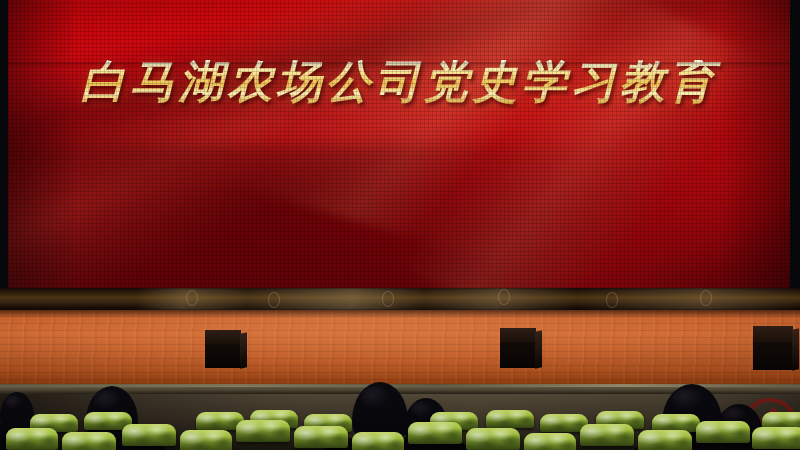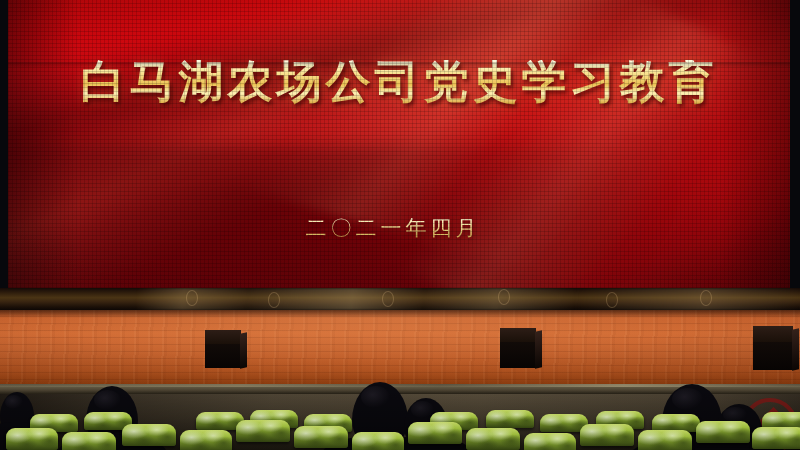--- a/index.html
+++ b/index.html
@@ -126,20 +126,21 @@
     font-size: 45px;
     letter-spacing: 4px;
     line-height: 1.0;
     color: #f7e08a;
     background: linear-gradient(180deg, #fffbe2 0%, #fbe79a 26%, #edc254 54%, #fdf0b4 74%, #d9a235 100%);
     -webkit-background-clip: text;
     background-clip: text;
     -webkit-text-fill-color: transparent;
     filter: drop-shadow(2px 3px 2px rgba(70,0,2,0.75)) drop-shadow(0 0 6px rgba(255,190,80,0.18));
     white-space: nowrap;
+    font-style: italic;
   }
 
   .subtitle {
     position: absolute;
     left: 0; right: 0;
     top: 143px;
     padding-right: 58px;
     text-align: center;
     font-family: "Liberation Serif", "DejaVu Serif", serif;
     font-weight: bold;
@@ -364,21 +365,20 @@
       <div class="silk-base"></div>
       <div class="silk-l1"></div>
       <div class="silk-l2"></div>
       <div class="silk-l3"></div>
       <div class="silk-l4"></div>
       <div class="silk-l5"></div>
       <div class="silk-vignette"></div>
 
       <div class="slide-text">
         <div class="main-title">白马湖农场公司党史学习教育</div>
-        <div class="date-line">二〇二一年四月</div>
       </div>
 
       <div class="led-scanband"></div>
       <div class="led-grid"></div>
     </div>
   </div>
 
   <div class="back-band">
     <div class="band-sheen"></div>
     <div id="band-glyph-layer">

